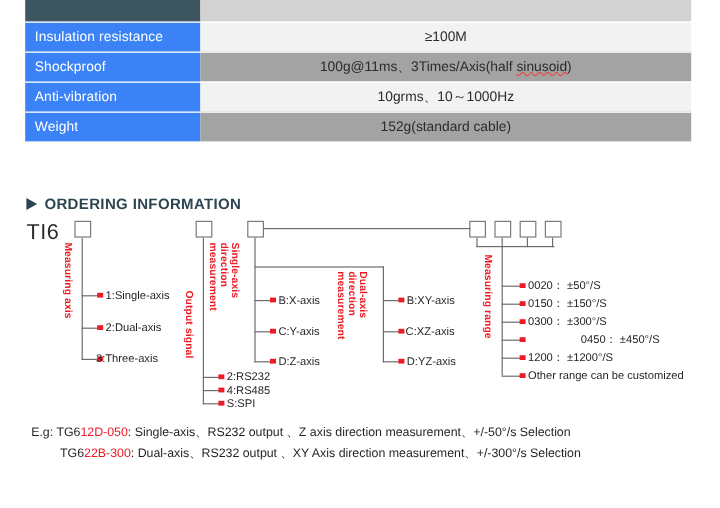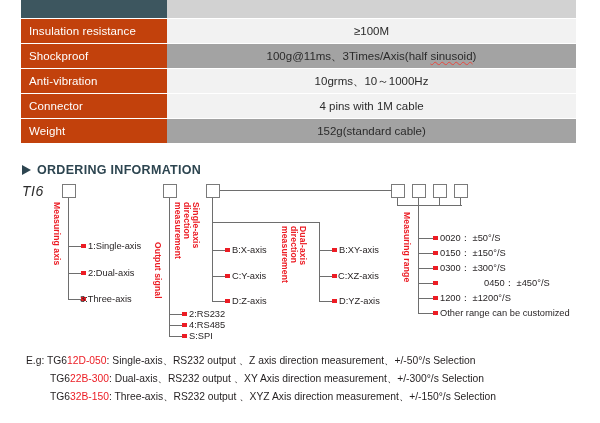--- a/index.html
+++ b/index.html
@@ -21,21 +21,21 @@
   }
   .spec-table tr{height:24px;}
   .spec-table td{
     padding:0;
     font-size:11.5px;
     line-height:24px;
     height:24px;
   }
   .spec-label{
     width:138px;
-    background:#c2410c;
+    background:#3b82f6;
     color:#ffffff;
     padding-left:8px !important;
     border-bottom:1px solid #ffffff;
     letter-spacing:.1px;
   }
   .spec-value{
     text-align:center;
     color:#2b2b2b;
     border-bottom:1px solid #ffffff;
   }
@@ -73,24 +73,23 @@
 
   
   .diagram{
     position:absolute;
     left:0; top:180px;
     width:600px; height:170px;
   }
   .prefix{
     position:absolute;
     left:22px; top:3px;
-    font-size:14px;
+    font-size:18px;
     color:#2b2b2b;
     letter-spacing:.5px;
-    font-style:italic;
   }
   .ebox{
     position:absolute;
     width:14px;height:14px;
     border:1.6px solid #7a7a7a;
     background:#fff;
     box-sizing:border-box;
     top:4px;
   }
   .vline{position:absolute;background:#6e6e6e;width:1.4px;}
@@ -151,24 +150,20 @@
       <td class="spec-value">≥100M</td>
     </tr>
     <tr class="band-b">
       <td class="spec-label">Shockproof</td>
       <td class="spec-value"><span>100g@11ms、3Times/Axis(half </span><span class="wavy">sinusoid</span><span>)</span></td>
     </tr>
     <tr class="band-a">
       <td class="spec-label">Anti-vibration</td>
       <td class="spec-value">10grms、10～1000Hz</td>
     </tr>
-    <tr class="band-a">
-      <td class="spec-label">Connector</td>
-      <td class="spec-value">4 pins with 1M cable</td>
-    </tr>
     <tr class="band-b">
       <td class="spec-label">Weight</td>
       <td class="spec-value">152g(standard cable)</td>
     </tr>
   </tbody>
 </table>
 
 <div class="section-head">
   <span class="tri"></span>
   <span>ORDERING INFORMATION</span>
@@ -291,16 +286,13 @@
 </div>
 
 <div class="examples">
   <div class="ex-line ex1">
     <span>E.g:</span>
     <span>TG6</span><span class="red">12D-050</span><span>: Single-axis、RS232 output 、Z axis direction measurement、+/-50°/s Selection</span>
   </div>
   <div class="ex-line ex2">
     <span>TG6</span><span class="red">22B-300</span><span>: Dual-axis、RS232 output 、XY Axis direction measurement、+/-300°/s Selection</span>
   </div>
-  <div class="ex-line ex3">
-    <span>TG6</span><span class="red">32B-150</span><span>: Three-axis、RS232 output 、XYZ Axis direction measurement、+/-150°/s Selection</span>
-  </div>
 </div>
 
 </body></html>

